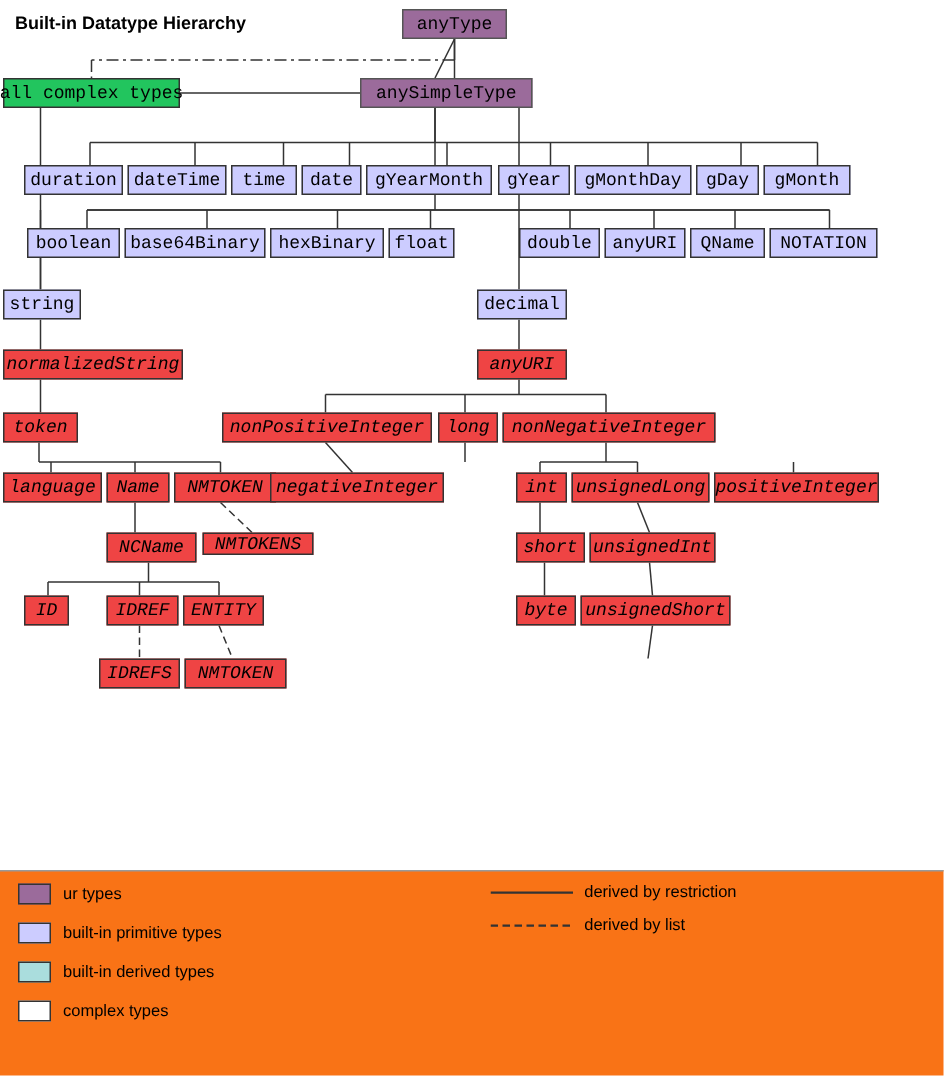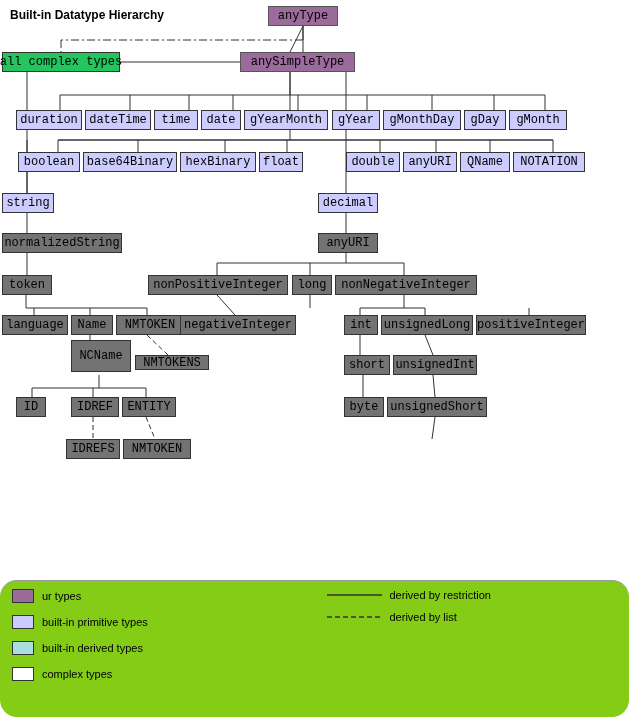--- a/index.html
+++ b/index.html
@@ -46,22 +46,23 @@
       color: #000000;
       border-color: #555;
     }
 
     .primitive-type {
       background-color: #ccccff;
       border-color: #333;
     }
 
     .derived-type {
-      background-color: #737373;
+      background-color: #ef4444;
       border-color: #333;
+      font-style: italic;
     }
 
     .complex-type {
       background-color: #22c55e;
       border-color: #333;
     }
 
     
     #legend {
       position: absolute;
@@ -268,37 +269,37 @@
   <div class="node derived-type" style="left:335px;top:275px;width:142px;height:20px">nonNegativeInteger</div>
 
   <div class="node derived-type" style="left:2px;top:315px;width:66px;height:20px">language</div>
   <div class="node derived-type" style="left:71px;top:315px;width:42px;height:20px">Name</div>
   <div class="node derived-type" style="left:116px;top:315px;width:68px;height:20px">NMTOKEN</div>
   <div class="node derived-type" style="left:180px;top:315px;width:116px;height:20px">negativeInteger</div>
   <div class="node derived-type" style="left:344px;top:315px;width:34px;height:20px">int</div>
   <div class="node derived-type" style="left:381px;top:315px;width:92px;height:20px">unsignedLong</div>
   <div class="node derived-type" style="left:476px;top:315px;width:110px;height:20px">positiveInteger</div>
 
-  <div class="node derived-type" style="left:71px;top:340px;width:60px;height:32px">NCName</div>
+  <div class="node derived-type" style="left:71px;top:355px;width:60px;height:20px">NCName</div>
   <div class="node derived-type" style="left:135px;top:355px;width:74px;height:15px">NMTOKENS</div>
   <div class="node derived-type" style="left:344px;top:355px;width:46px;height:20px">short</div>
   <div class="node derived-type" style="left:393px;top:355px;width:84px;height:20px">unsignedInt</div>
 
   <div class="node derived-type" style="left:16px;top:397px;width:30px;height:20px">ID</div>
   <div class="node derived-type" style="left:71px;top:397px;width:48px;height:20px">IDREF</div>
   <div class="node derived-type" style="left:122px;top:397px;width:54px;height:20px">ENTITY</div>
   <div class="node derived-type" style="left:344px;top:397px;width:40px;height:20px">byte</div>
   <div class="node derived-type" style="left:387px;top:397px;width:100px;height:20px">unsignedShort</div>
 
   <div class="node derived-type" style="left:66px;top:439px;width:54px;height:20px">IDREFS</div>
   <div class="node derived-type" style="left:123px;top:439px;width:68px;height:20px">NMTOKEN</div>
 
 </div>
 
-<div id="legend" style="position:absolute;bottom:0;left:0;width:629px;height:137px;border-top:1px solid #999;background:#84cc16;border-radius:17px;">
+<div id="legend" style="position:absolute;bottom:0;left:0;width:629px;height:137px;border-top:1px solid #999;background:#f97316;">
   <div class="legend-left">
     <div class="legend-item">
       <div class="legend-box legend-box-ur"></div>
       <span class="legend-text">ur types</span>
     </div>
     <div class="legend-item">
       <div class="legend-box legend-box-primitive"></div>
       <span class="legend-text">built-in primitive types</span>
     </div>
     <div class="legend-item">

